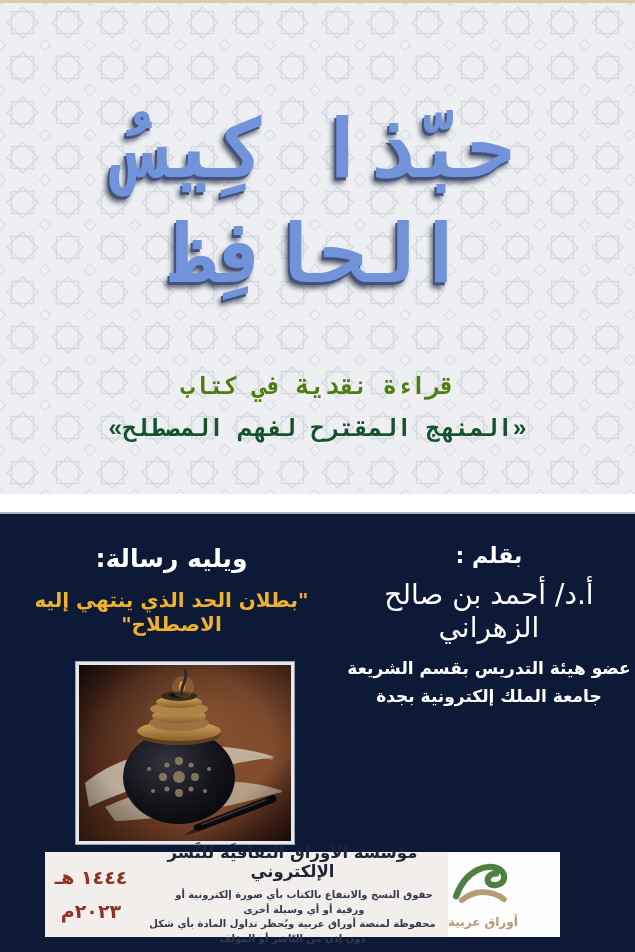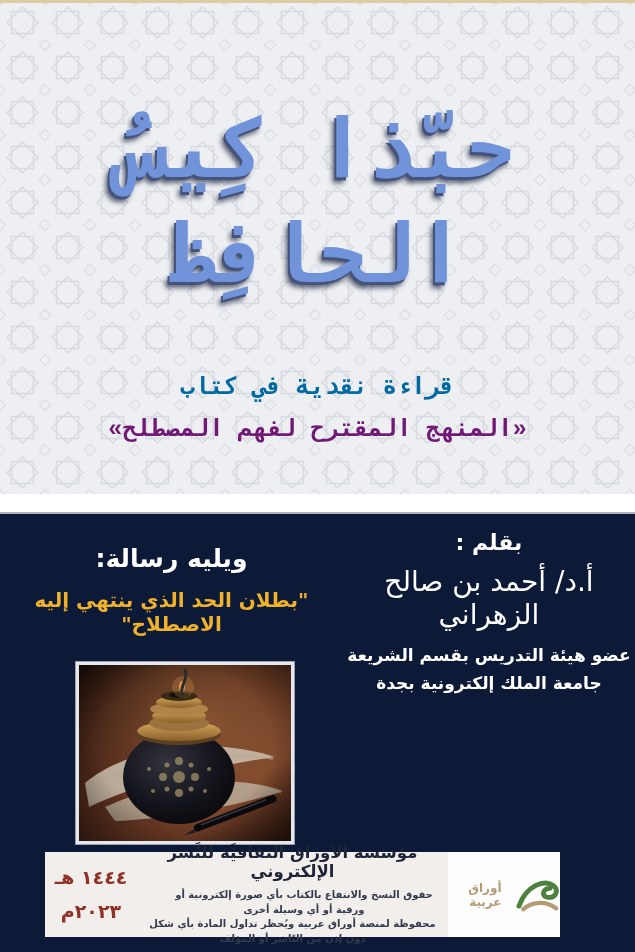--- a/index.html
+++ b/index.html
@@ -18,51 +18,51 @@
   .pattern-svg{ position:absolute; inset:0; width:100%; height:100%; z-index:0; }
   .top-content{ position:relative; z-index:2; text-align:center; }
   .main-title{
     margin-top:104px;
     font-size:82px; font-weight:bold; line-height:1.28;
     color:#7093da;
     text-shadow:-2px 3px 0 #46537a, -4px 6px 5px rgba(18,28,55,.65);
     letter-spacing:-1px;
   }
   .subtitle-block{ margin-top:58px; display:flex; flex-direction:column; gap:13px; }
-  .sub-line1{ font-size:24px; font-weight:bold; color:#0369a1; }
-  .sub-line2{ font-size:24px; font-weight:bold; color:#701a75; }
+  .sub-line1{ font-size:24px; font-weight:bold; color:#4d7c0f; }
+  .sub-line2{ font-size:24px; font-weight:bold; color:#14532d; }
   .sub-line3{ font-size:22px; font-weight:bold; color:#262b36; }
   
   .white-strip{ width:100%; height:20px; background:#ffffff; border-bottom:2px solid #aeb3c0; }
   
   .navy-section{ position:relative; width:100%; height:437px; background:#0c1a38; }
   .cols{ display:flex; flex-direction:row; padding-top:14px; }
   .author-col{ width:46%; display:flex; flex-direction:column; align-items:center; text-align:center; color:#fff; }
-  .byline{ font-size:22px; font-weight:bold; margin-top:2px; }
+  .byline{ font-size:22px; font-weight:bold; margin-top:15px; }
   .author-name{ font-size:28px; margin-top:10px; }
   .affil1{ font-size:17px; font-weight:bold; margin-top:14px; }
   .affil2{ font-size:17px; font-weight:bold; margin-top:8px; }
   .appendix-col{ width:54%; display:flex; flex-direction:column; align-items:center; text-align:center; }
   .appendix-label{ font-size:25px; font-weight:bold; color:#ffffff; margin-top:16px; }
   .appendix-title{ font-size:20px; font-weight:bold; color:#f0b22a; margin-top:15px; }
   .photo-frame{
     margin-top:26px; transform:translateX(14px);
     width:218px; height:182px;
     border:3px solid #e6e8ee; outline:1px solid #9aa0b0;
     background:#000;
   }
   .photo-frame svg{ display:block; width:212px; height:176px; }
   
   .footer-bar{
     position:absolute; left:45px; bottom:14px; width:515px; height:85px;
     background:#f2eeec; display:flex; flex-direction:row; align-items:stretch;
   }
   .logo-block{
-    width:112px; background:#fdfdfd; display:flex; flex-direction:row;
-    align-items:center; justify-content:center; gap:11px;
+    width:112px; background:#fdfdfd; display:flex; flex-direction:column;
+    align-items:flex-end; justify-content:center; gap:11px;
   }
   .logo-block svg{ width:62px; height:44px; }
   .logo-text{ font-size:12px; color:#b59a76; font-weight:bold; }
   .pub-block{ flex:1; display:flex; flex-direction:column; justify-content:center; text-align:center; padding:0 6px; }
   .pub-title{ font-size:16.5px; font-weight:bold; color:#1d2537; }
   .rights1{ font-size:10px; font-weight:bold; color:#323a4c; margin-top:7px; line-height:1.45;margin-left:23px; }
   .rights2{ font-size:10px; font-weight:bold; color:#323a4c; line-height:1.45; }
   .dates-block{
     width:92px; display:flex; flex-direction:column; justify-content:center;
     text-align:center; color:#8e3126; font-weight:bold; font-size:19px; line-height:1.75;

